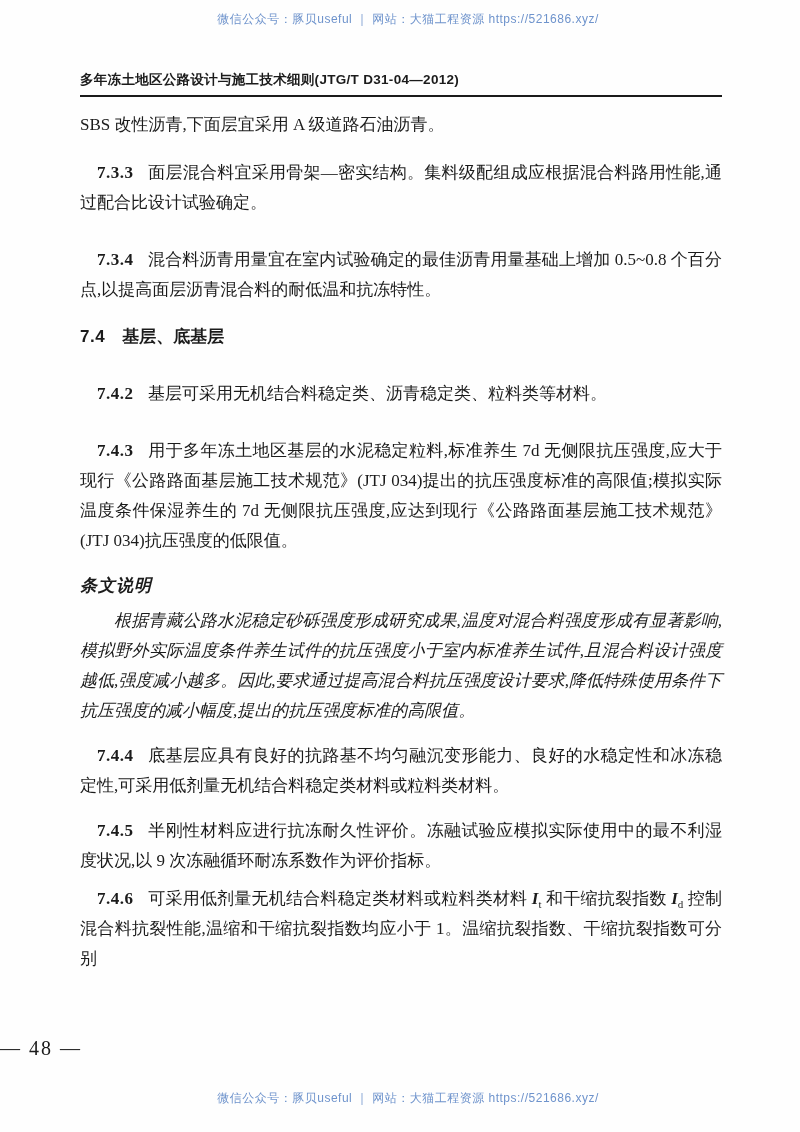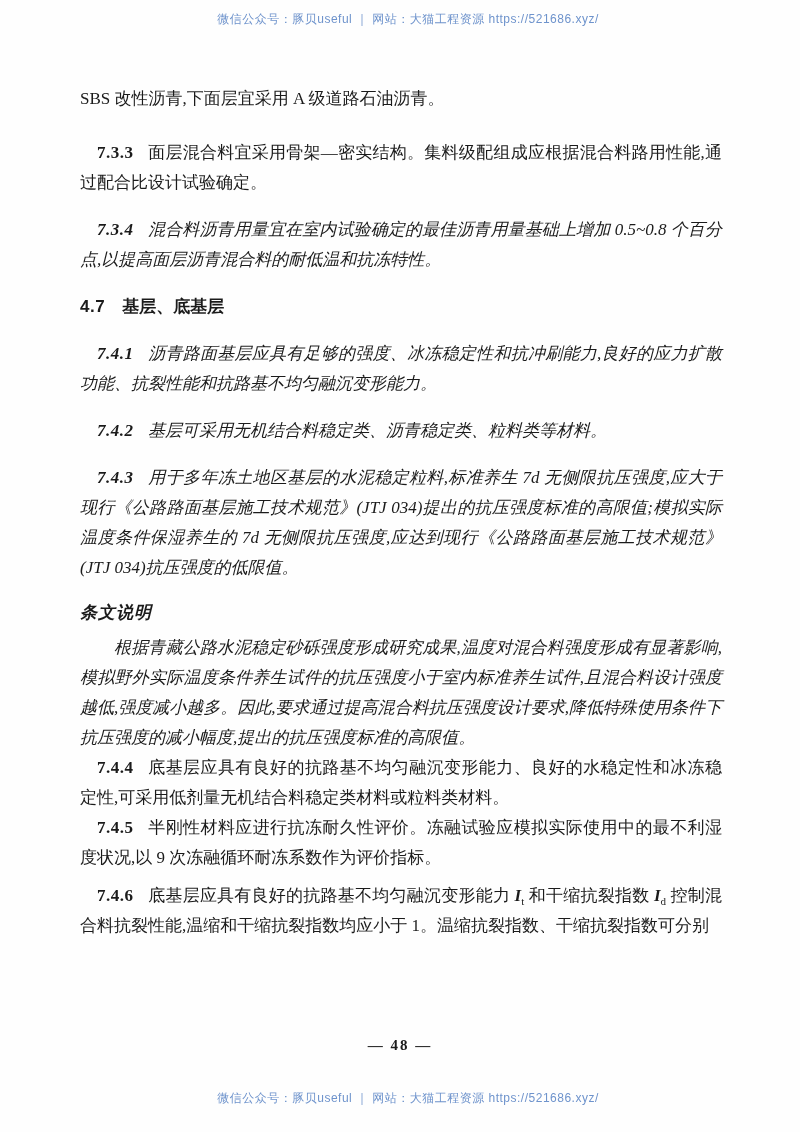--- a/index.html
+++ b/index.html
@@ -48,23 +48,23 @@
     width: 100%;
   }
 
   main p, main h2, main h3 {
     font-size: 17px;
     line-height: 30px;
     text-align: justify;
     font-weight: normal;
   }
   p.intro { margin-top: 13px; }
-  p.clause { margin-top: 24px; text-indent: 1em; }
-  p.clause.mt-lg { margin-top: 17px; font-style: italic; }
-  p.clause.mt-sm { margin-top: 0; }
+  p.clause { margin-top: 18px; text-indent: 1em; }
+  p.clause.mt-lg { margin-top: 27px; }
+  p.clause.mt-sm { margin-top: 15px; }
   p.clause.mt-md { margin-top: 8px; }
   .num {
     font-weight: bold;
     margin-right: 0.85em;
     letter-spacing: 0.5px;
   }
   h2.section-heading {
     margin-top: 17px;
     font-family: "Liberation Sans", "DejaVu Sans", sans-serif;
     font-weight: bold;
@@ -85,62 +85,64 @@
     font-style: italic;
   }
   .var { font-style: italic; font-weight: bold; }
   sub.var-sub { font-size: 11px; line-height: 0; font-weight: normal; }
 
   .page-number {
     position: absolute;
     top: 1037px;
     left: 0;
     width: 100%;
-    text-align: center;
-    font-size: 15px;
-    font-weight: bold;
+    font-size: 20px;
+    font-weight: normal;
     letter-spacing: 2px;
   }
 </style>
 </head>
 <body>
 
 <div class="sheet">
 
   <div class="watermark top">微信公众号：豚贝useful ｜ 网站：大猫工程资源 https://521686.xyz/</div>
 
   <div class="content">
 
+    <header>
+      <div class="running-title">多年冻土地区公路设计与施工技术细则(JTG/T D31-04—2012)</div>
+      <hr class="header-rule">
+    </header>
 
     <main>
 
       <p class="intro">SBS 改性沥青,下面层宜采用 A 级道路石油沥青。</p>
 
       <p class="clause"><span class="num">7.3.3</span><span>面层混合料宜采用骨架—密实结构。集料级配组成应根据混合料路用性能,通过配合比设计试验确定。</span></p>
 
       <p class="clause mt-lg"><span class="num">7.3.4</span><span>混合料沥青用量宜在室内试验确定的最佳沥青用量基础上增加 0.5~0.8 个百分点,以提高面层沥青混合料的耐低温和抗冻特性。</span></p>
 
 
-      <h2 class="section-heading"><span class="num">4.7</span><span>基层、底基层</span></h2>
+      <h2 class="section-heading"><span class="num">7.4</span><span>基层、底基层</span></h2>
 
-      <p class="clause mt-lg"><span class="num">7.4.1</span><span>沥青路面基层应具有足够的强度、冰冻稳定性和抗冲刷能力,良好的应力扩散功能、抗裂性能和抗路基不均匀融沉变形能力。</span></p>
 
       <p class="clause mt-lg"><span class="num">7.4.2</span><span>基层可采用无机结合料稳定类、沥青稳定类、粒料类等材料。</span></p>
 
       <p class="clause mt-lg"><span class="num">7.4.3</span><span>用于多年冻土地区基层的水泥稳定粒料,标准养生 7d 无侧限抗压强度,应大于现行《公路路面基层施工技术规范》(JTJ 034)提出的抗压强度标准的高限值;模拟实际温度条件保湿养生的 7d 无侧限抗压强度,应达到现行《公路路面基层施工技术规范》(JTJ 034)抗压强度的低限值。</span></p>
 
       <h3 class="notes-heading">条文说明</h3>
 
       <p class="notes-body">根据青藏公路水泥稳定砂砾强度形成研究成果,温度对混合料强度形成有显著影响,模拟野外实际温度条件养生试件的抗压强度小于室内标准养生试件,且混合料设计强度越低,强度减小越多。因此,要求通过提高混合料抗压强度设计要求,降低特殊使用条件下抗压强度的减小幅度,提出的抗压强度标准的高限值。</p>
 
       <p class="clause mt-sm"><span class="num">7.4.4</span><span>底基层应具有良好的抗路基不均匀融沉变形能力、良好的水稳定性和冰冻稳定性,可采用低剂量无机结合料稳定类材料或粒料类材料。</span></p>
 
       <p class="clause mt-sm"><span class="num">7.4.5</span><span>半刚性材料应进行抗冻耐久性评价。冻融试验应模拟实际使用中的最不利湿度状况,以 9 次冻融循环耐冻系数作为评价指标。</span></p>
 
-      <p class="clause mt-md"><span class="num">7.4.6</span><span>底基层应具有良好的抗路基不均匀融沉变形能力 </span><span class="var">I</span><sub class="var-sub">t</sub><span> 和干缩抗裂指数 </span><span class="var">I</span><sub class="var-sub">d</sub><span> 控制混合料抗裂性能,温缩和干缩抗裂指数均应小于 1。温缩抗裂指数、干缩抗裂指数可分别</span></p>
+      <p class="clause mt-md"><span class="num">7.4.6</span><span>可采用低剂量无机结合料稳定类材料或粒料类材料 </span><span class="var">I</span><sub class="var-sub">t</sub><span> 和干缩抗裂指数 </span><span class="var">I</span><sub class="var-sub">d</sub><span> 控制混合料抗裂性能,温缩和干缩抗裂指数均应小于 1。温缩抗裂指数、干缩抗裂指数可分别</span></p>
 
     </main>
   </div>
 
   <div class="page-number">— 48 —</div>
 
   <div class="watermark bottom">微信公众号：豚贝useful ｜ 网站：大猫工程资源 https://521686.xyz/</div>
 
 </div>
 

